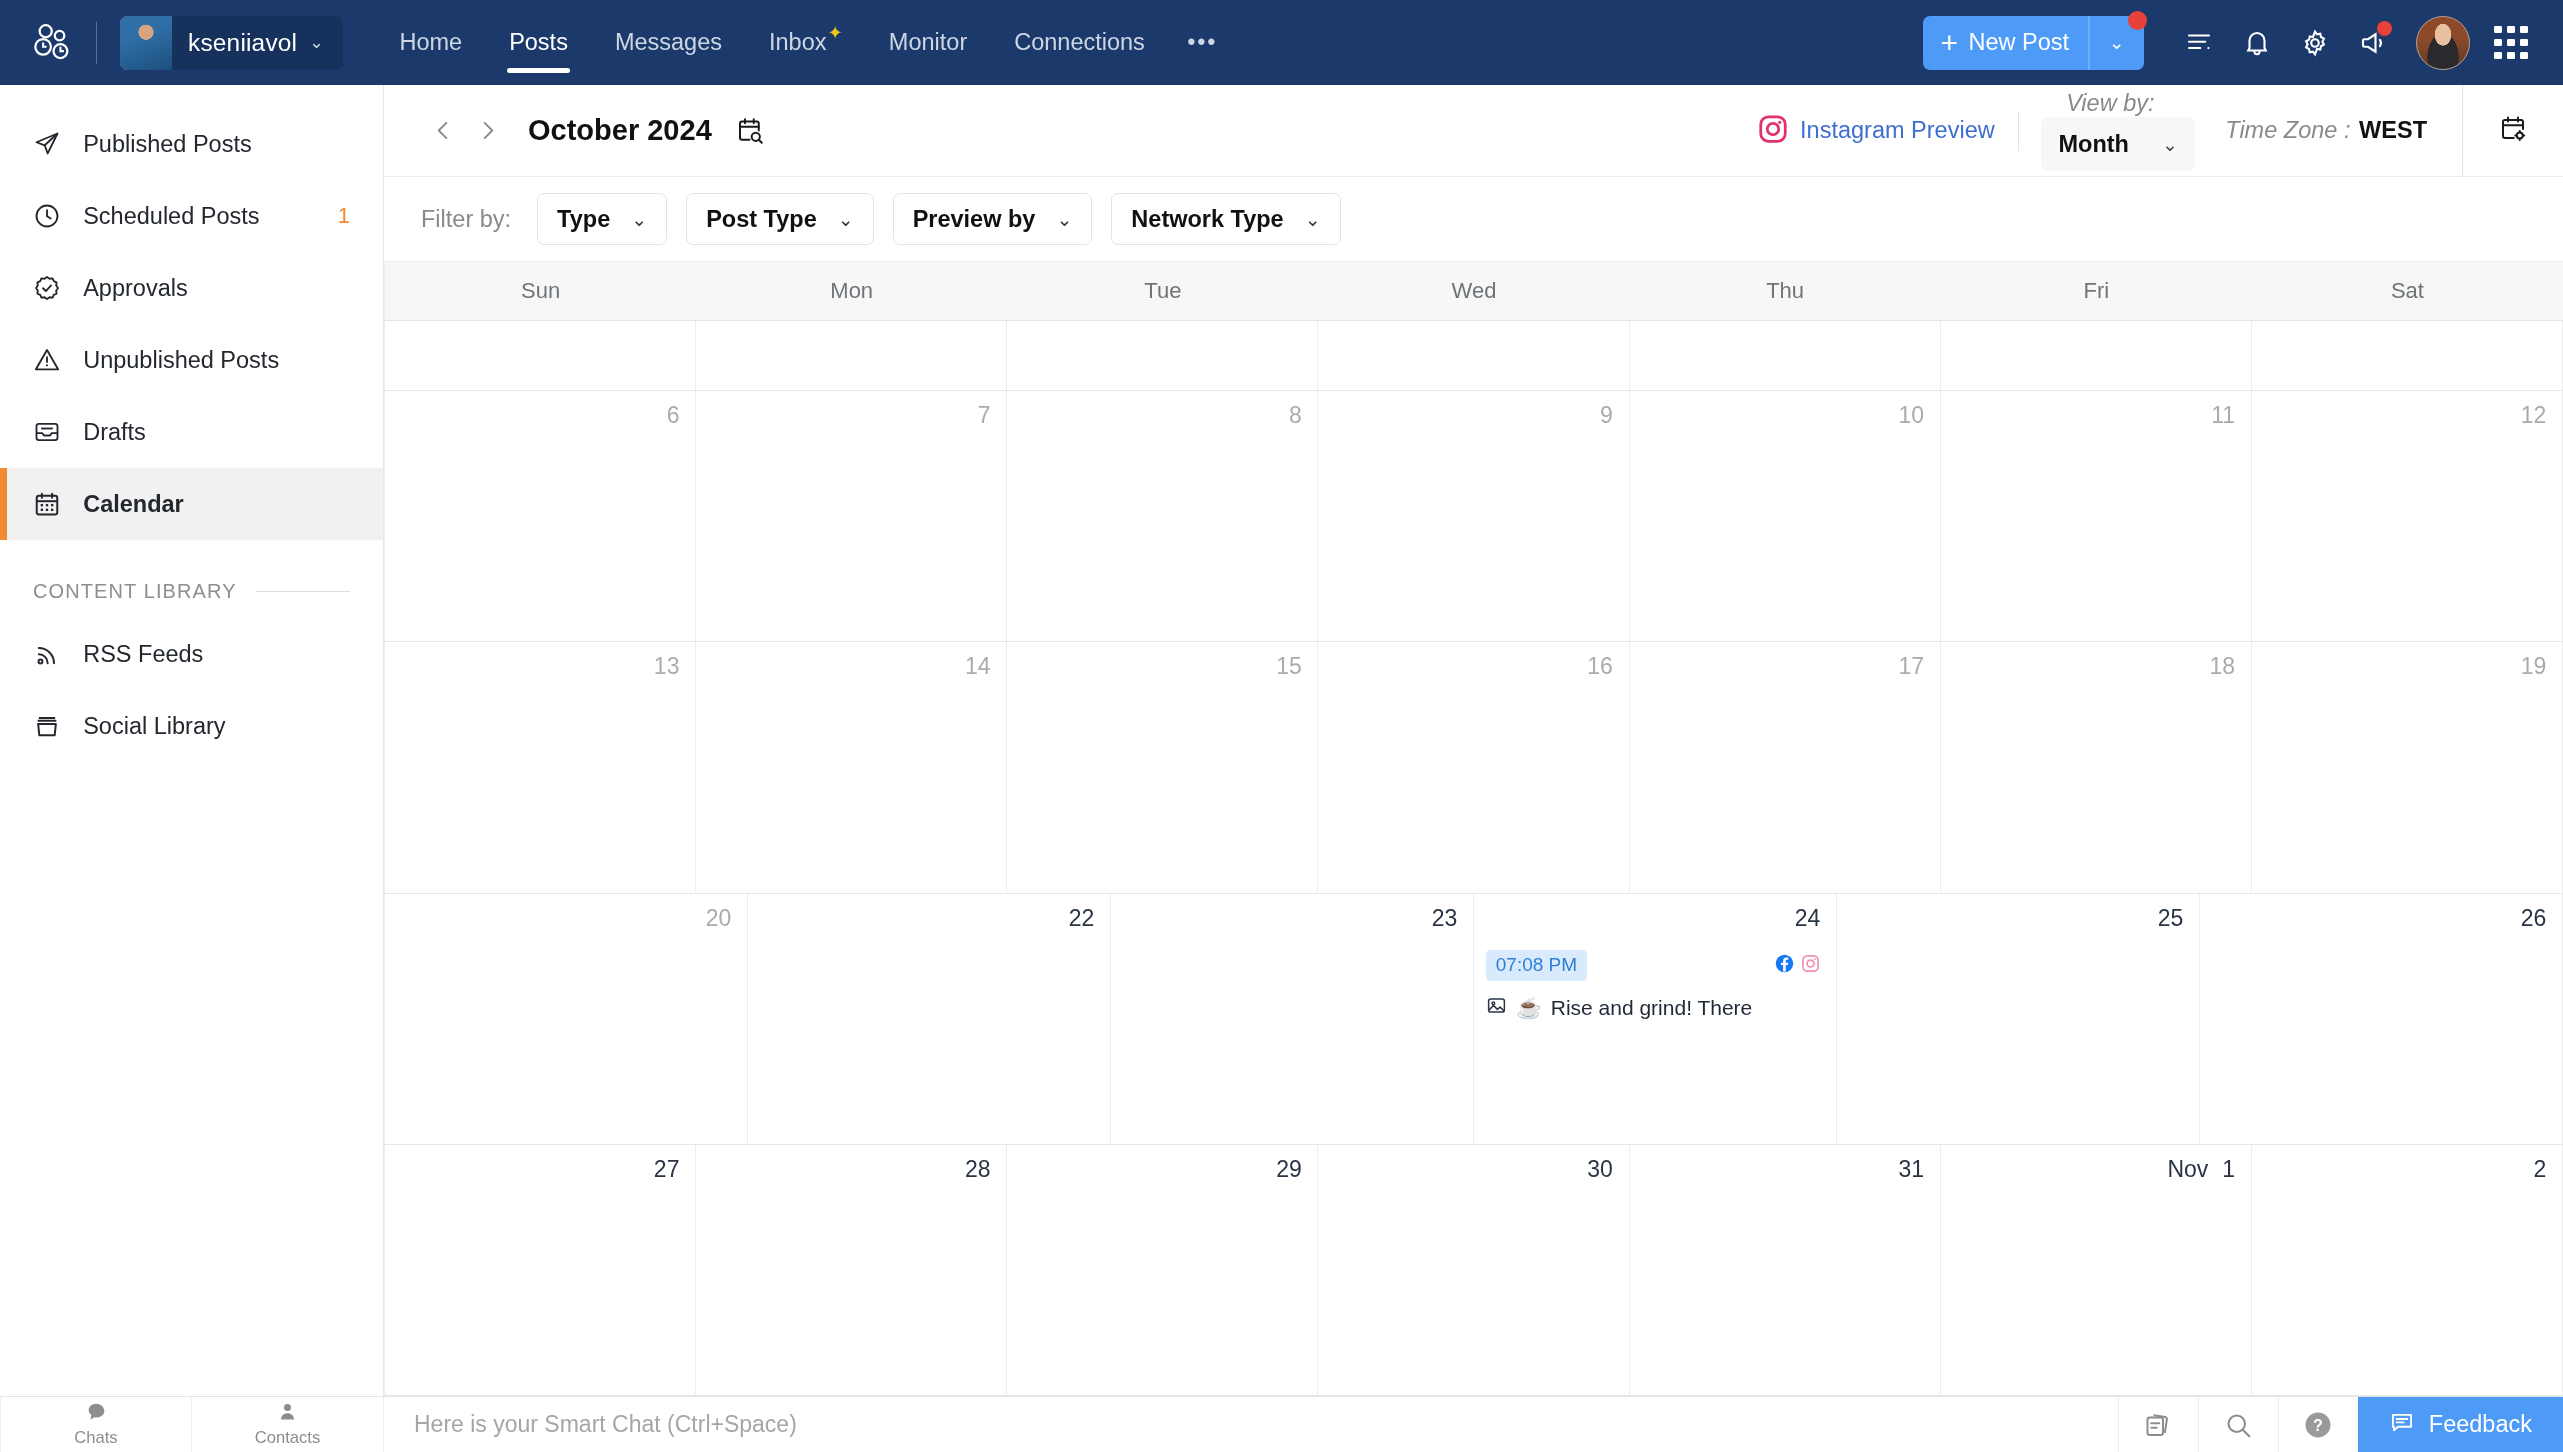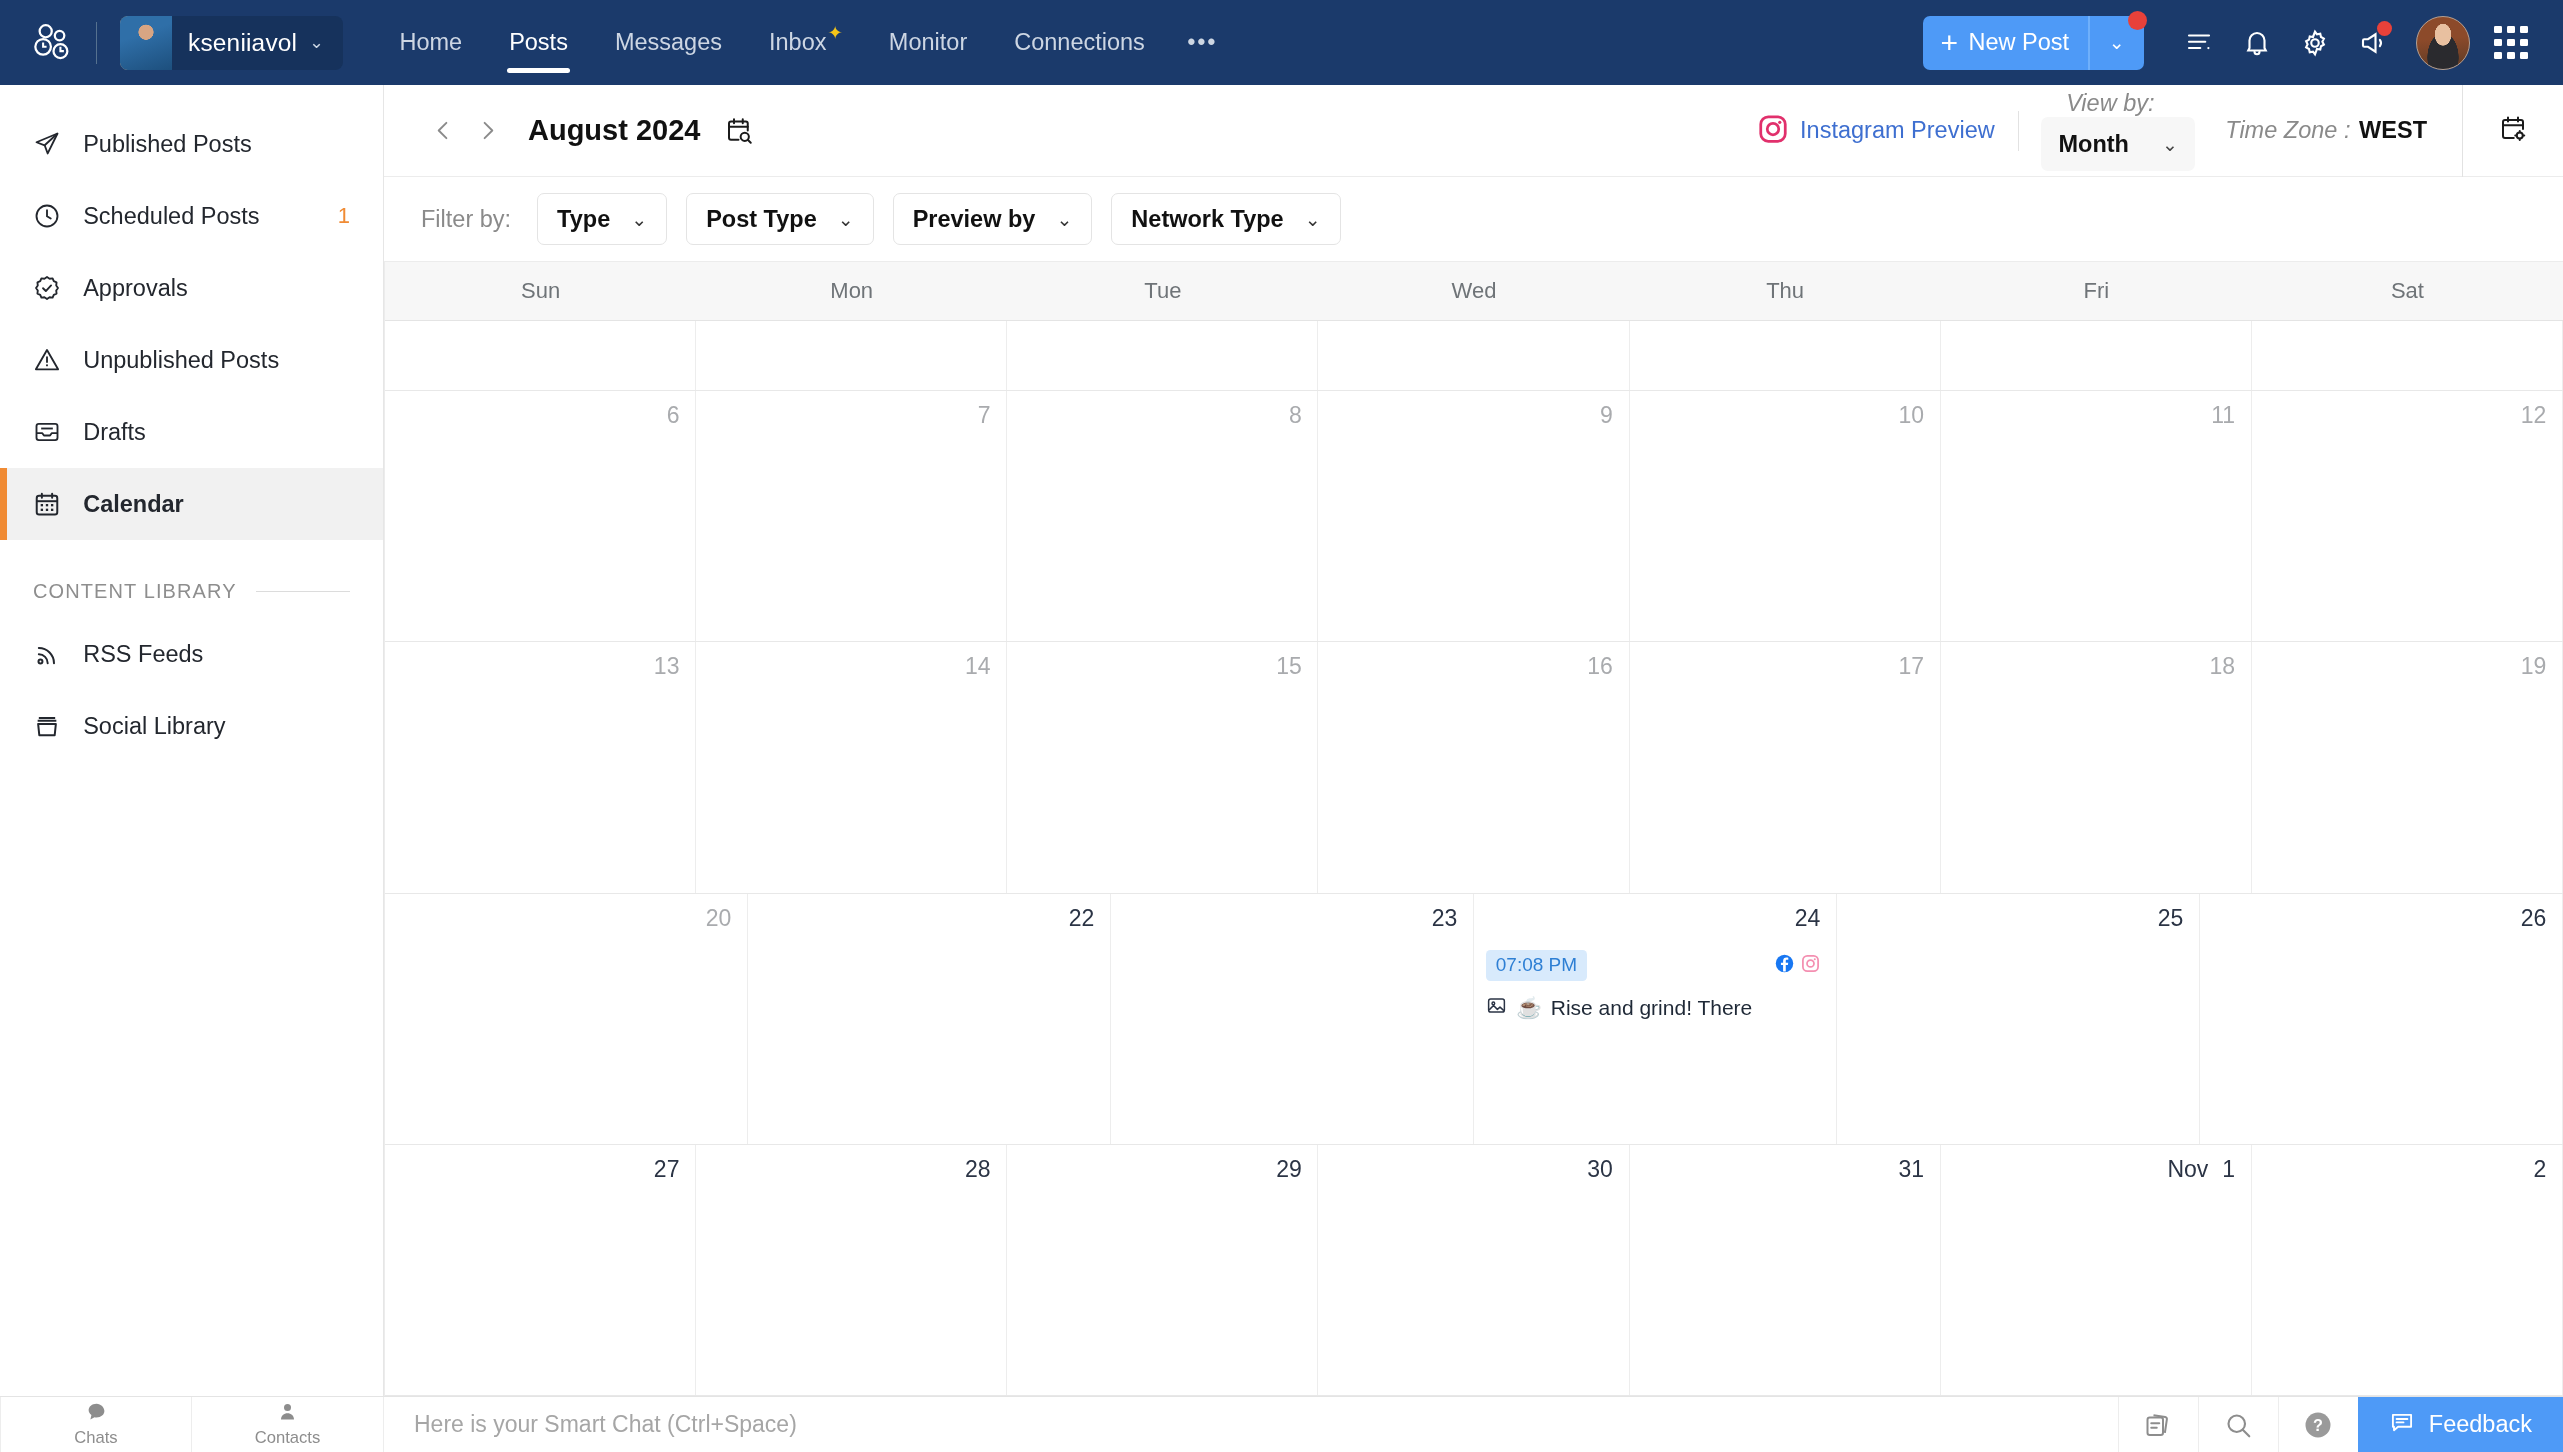--- a/index.html
+++ b/index.html
@@ -397,21 +397,21 @@
         <div class="arrow">
           <svg width="23" height="23" viewBox="0 0 24 24" fill="none" stroke="#8b8b8b" stroke-width="2" stroke-linecap="round" stroke-linejoin="round">
               <path d="M15 4L7 12l8 8"></path>
             </svg>
         </div>
         <div class="arrow">
           <svg width="23" height="23" viewBox="0 0 24 24" fill="none" stroke="#8b8b8b" stroke-width="2" stroke-linecap="round" stroke-linejoin="round">
               <path d="M9 4l8 8-8 8"></path>
             </svg>
         </div>
-        <div class="cal-title">August 2024</div>
+        <div class="cal-title">October 2024</div>
         <div class="cal-search">
           <svg width="30" height="30" viewBox="0 0 24 24" fill="none" stroke="#1b1b1b" stroke-width="1.6" stroke-linecap="round">
             <path d="M19 11.5V6a1.6 1.6 0 00-1.6-1.6H5.6A1.6 1.6 0 004 6v11.4A1.6 1.6 0 005.6 19h6"></path>
             <path d="M4 8.6h15M8 2.6v3.2M15 2.6v3.2"></path>
             <circle cx="16.6" cy="16.6" r="3.3"></circle>
               <path d="M19.2 19.2L21.4 21.4"></path>
           </svg>
         </div>
 
         <div class="ct-right">

